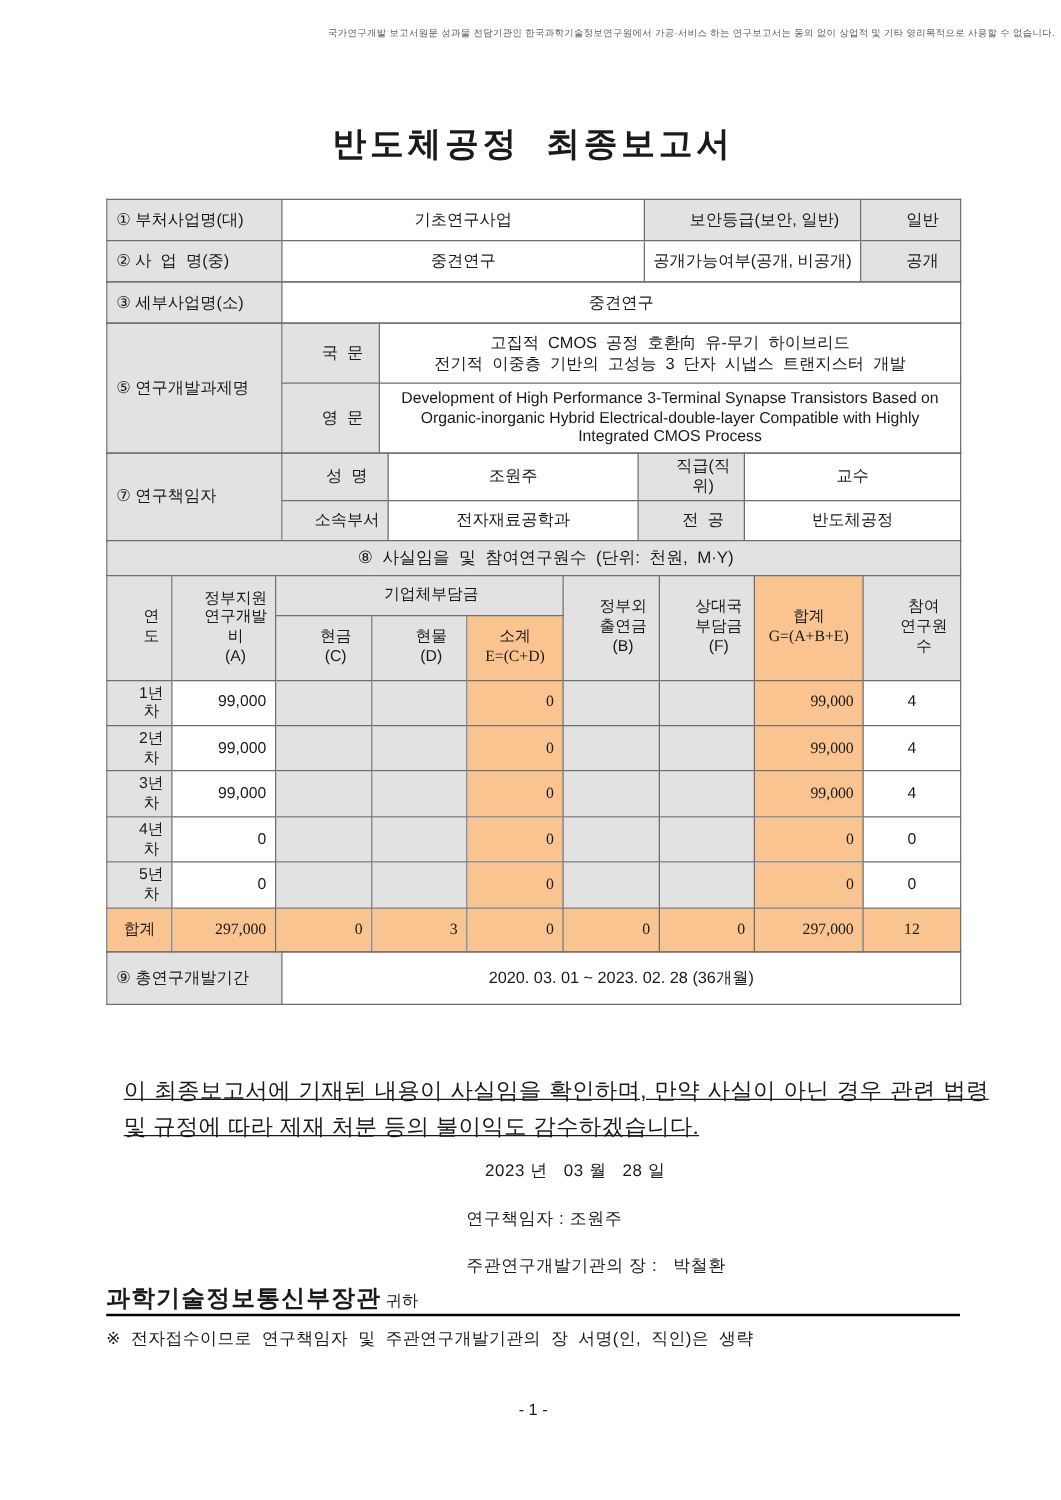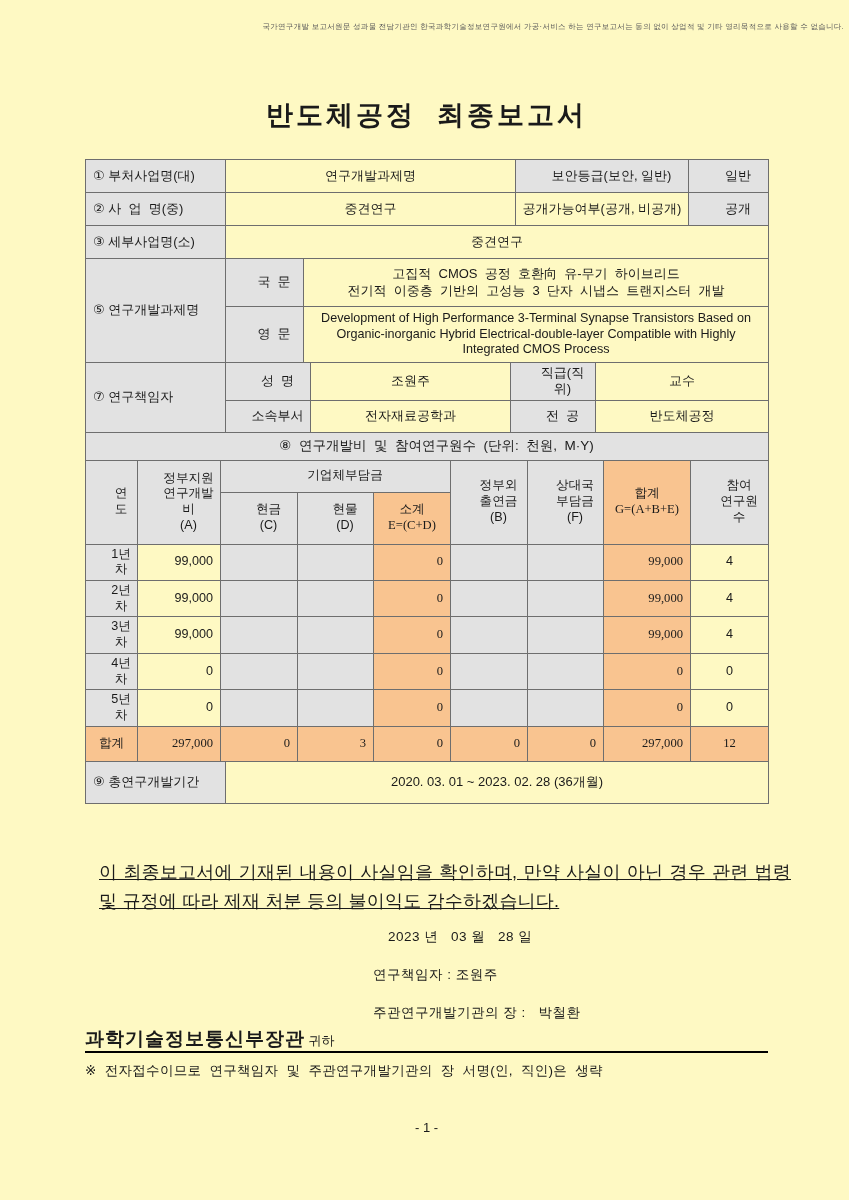--- a/index.html
+++ b/index.html
@@ -4,21 +4,21 @@
 <style>
   :root{
     --label-bg:#e2e2e2;
     --accent-bg:#f9c490;
     --border-color:#6e6e6e;
     --text-color:#1a1a1a;
   }
   *{margin:0;padding:0;box-sizing:border-box;}
   body{background:#888;}
   .page{
-    position:relative;width:849px;height:1200px;margin:0 auto;background:#fef9c3;
+    position:relative;width:849px;height:1200px;margin:0 auto;background:#ffffff;
     font-family:"Liberation Sans","DejaVu Sans",sans-serif;color:var(--text-color);
     overflow:hidden;
   }
   .disclaimer{
     position:absolute;top:22px;left:85px;right:5px;text-align:right;
     font-size:7.5px;color:#5a5a5a;letter-spacing:0.3px;white-space:pre;
   }
   .doc-title{
     position:absolute;top:97px;left:85px;width:683px;text-align:center;
     font-size:27px;font-weight:bold;letter-spacing:3px;white-space:pre;
@@ -82,21 +82,21 @@
     <table class="t">
       <colgroup>
           <col style="width:140px">
           <col style="width:290px">
           <col style="width:173px">
           <col style="width:80px">
         </colgroup>
       <tbody>
           <tr class="r33">
         <td class="lbl">① 부처사업명(대)</td>
-        <td>연구개발과제명</td>
+        <td>기초연구사업</td>
         <td class="g">보안등급(보안, 일반)</td>
         <td class="g">일반</td>
       </tr>
       <tr class="r33">
         <td class="lbl">② 사  업  명(중)</td>
         <td>중견연구</td>
         <td>공개가능여부(공개, 비공개)</td>
         <td class="g">공개</td>
       </tr>
     </tbody>
@@ -169,21 +169,21 @@
           <col style="width:77px">
           <col style="width:76px">
           <col style="width:77px">
         <col style="width:77px">
           <col style="width:76px">
           <col style="width:87px">
           <col style="width:78px">
       </colgroup>
       <tbody>
           <tr class="r28">
-        <td colspan="9" class="g sec">⑧  연구개발비  및  참여연구원수  (단위:  천원,  M·Y)</td>
+        <td colspan="9" class="g sec">⑧  사실임을  및  참여연구원수  (단위:  천원,  M·Y)</td>
       </tr>
       <tr class="r32">
         <td rowspan="2" class="g">연  도</td>
         <td rowspan="2" class="g">정부지원
 연구개발비
 (A)</td>
         <td colspan="3" class="g">기업체부담금</td>
         <td rowspan="2" class="g">정부외
 출연금
 (B)</td>

